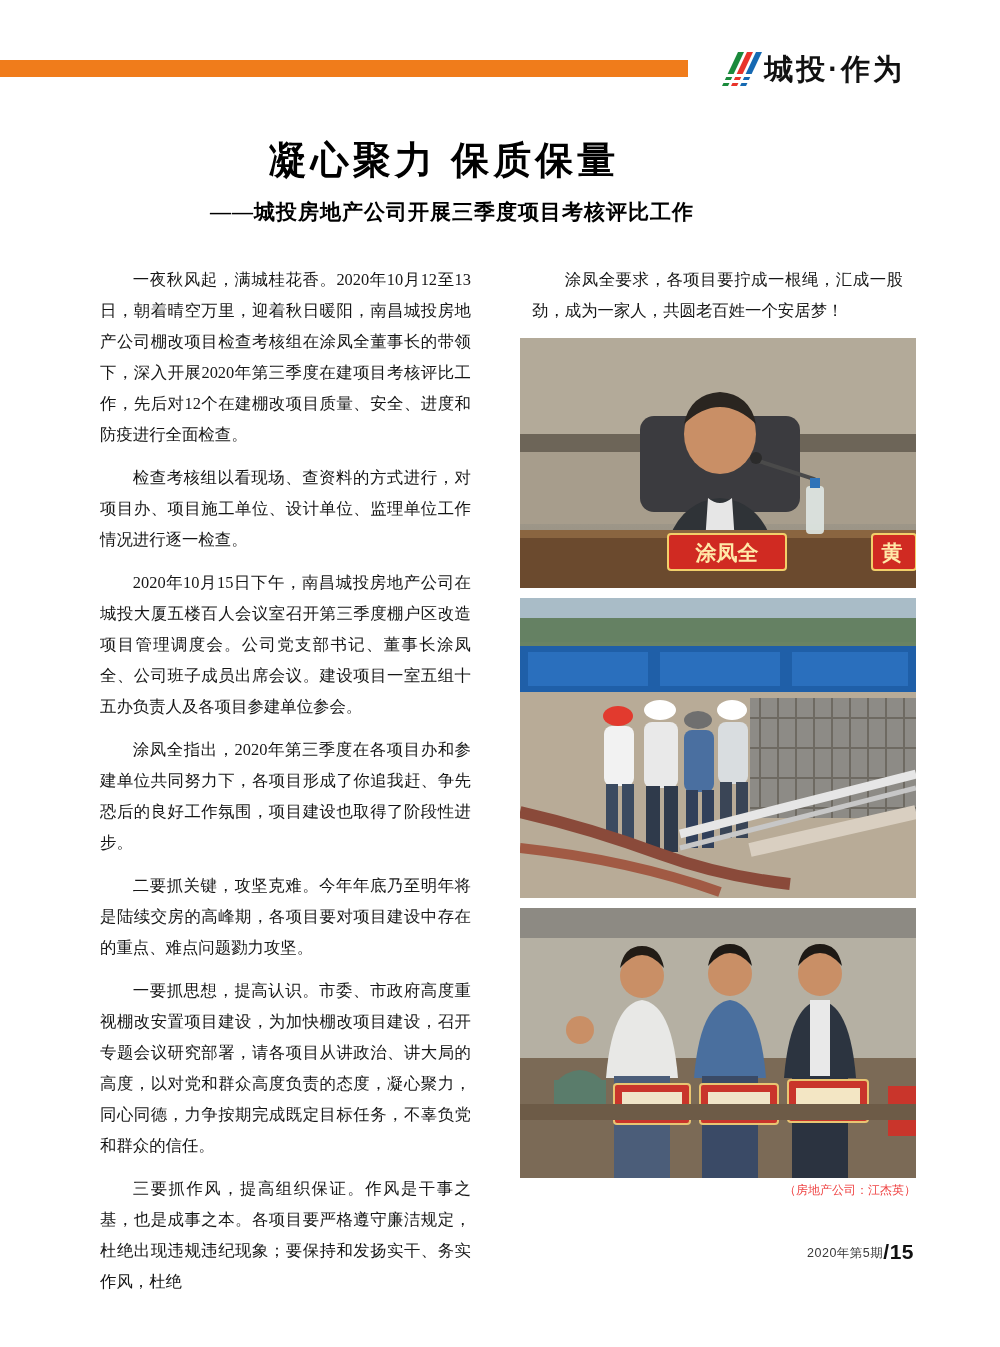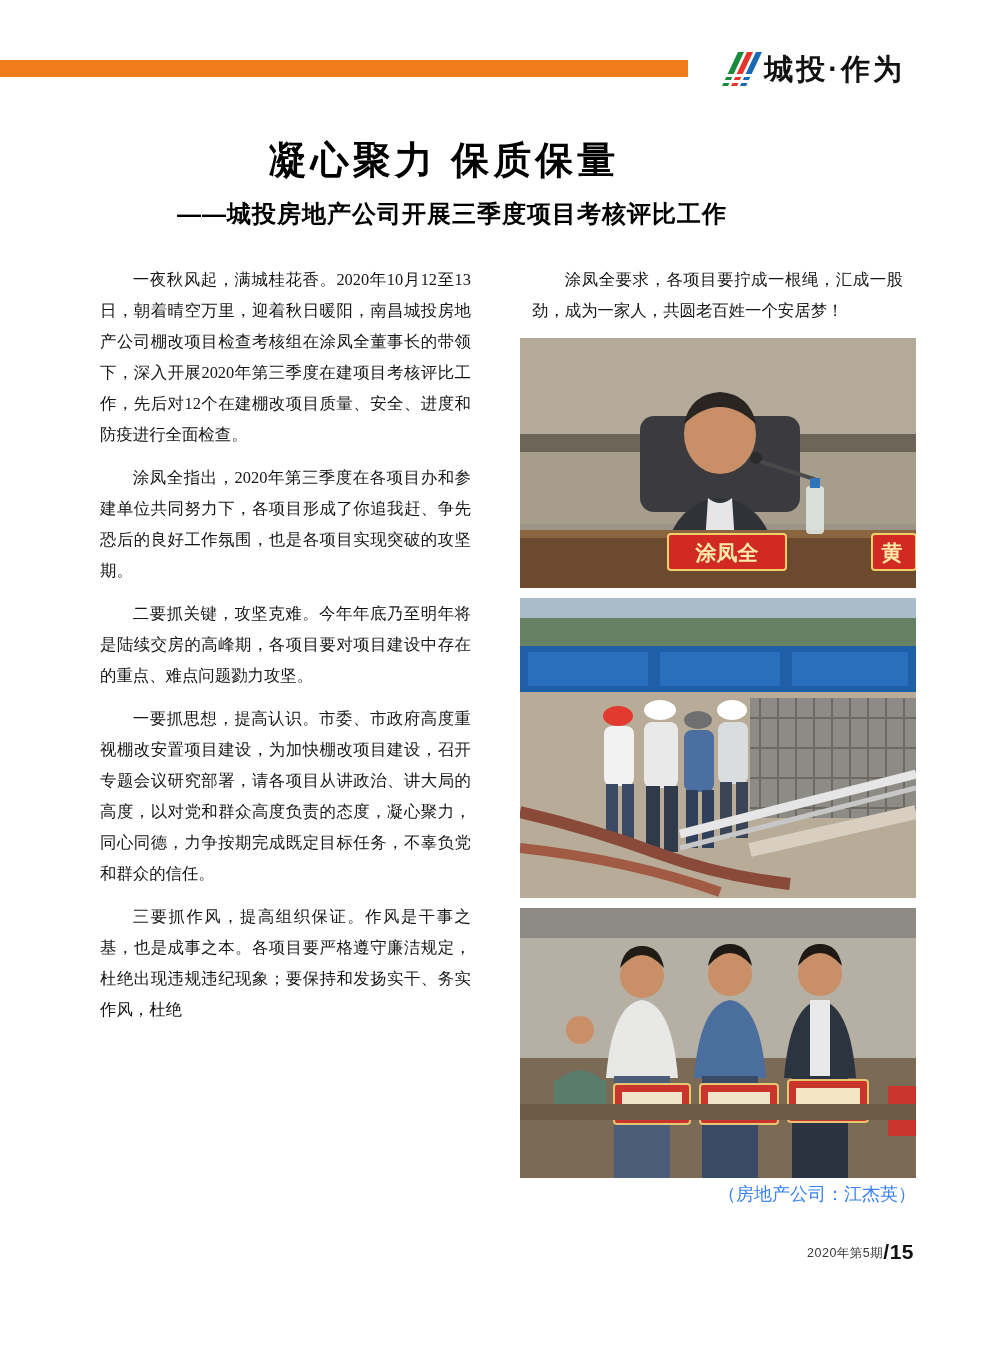--- a/index.html
+++ b/index.html
@@ -68,23 +68,23 @@
     font-size: 38px;
     letter-spacing: 4px;
     color: #000;
   }
   .sub-title {
     position: absolute;
     top: 198px;
     left: 0;
     width: 904px;
     text-align: center;
-    font-family: Liberation Sans, sans-serif;
+    font-family: Liberation Serif, serif;
     font-weight: bold;
-    font-size: 24px;
+    font-size: 21px;
     letter-spacing: 1px;
     color: #000;
   }
 
   
   .col {
     position: absolute;
     width: 395px;
     font-size: 16.4px;
     line-height: 31px;
@@ -108,22 +108,22 @@
   .photo-2 { top: 598px; height: 300px; }
   .photo-3 { top: 908px; height: 270px; }
   .photo canvas, .photo svg { display: block; }
 
   .caption {
     position: absolute;
     top: 1182px;
     left: 520px;
     width: 396px;
     text-align: right;
-    font-size: 18px;
-    color: #3b82f6;
+    font-size: 12px;
+    color: #ef4444;
   }
 
   
   .footer {
     position: absolute;
     right: 86px;
     top: 1240px;
     font-family: "Liberation Sans", sans-serif;
     color: #3a3a3a;
     font-size: 12.5px;
@@ -154,21 +154,23 @@
     </span>
     <span class="header-title">城投·作为</span>
   </div>
 </div>
 
 <div class="main-title">凝心聚力  保质保量</div>
 <div class="sub-title">——城投房地产公司开展三季度项目考核评比工作</div>
 
 <div class="col col-left">
   <p>一夜秋风起，满城桂花香。2020年10月12至13日，朝着晴空万里，迎着秋日暖阳，南昌城投房地产公司棚改项目检查考核组在涂凤全董事长的带领下，深入开展2020年第三季度在建项目考核评比工作，先后对12个在建棚改项目质量、安全、进度和防疫进行全面检查。</p>
-  <p>涂凤全指出，2020年第三季度在各项目办和参建单位共同努力下，各项目形成了你追我赶、争先恐后的良好工作氛围，也是各项目实现突破的攻坚期。</p>
+  <p>检查考核组以看现场、查资料的方式进行，对项目办、项目施工单位、设计单位、监理单位工作情况进行逐一检查。</p>
+  <p>2020年10月15日下午，南昌城投房地产公司在城投大厦五楼百人会议室召开第三季度棚户区改造项目管理调度会。公司党支部书记、董事长涂凤全、公司班子成员出席会议。建设项目一室五组十五办负责人及各项目参建单位参会。</p>
+  <p>涂凤全指出，2020年第三季度在各项目办和参建单位共同努力下，各项目形成了你追我赶、争先恐后的良好工作氛围，项目建设也取得了阶段性进步。</p>
   <p>二要抓关键，攻坚克难。今年年底乃至明年将是陆续交房的高峰期，各项目要对项目建设中存在的重点、难点问题勠力攻坚。</p>
   <p>一要抓思想，提高认识。市委、市政府高度重视棚改安置项目建设，为加快棚改项目建设，召开专题会议研究部署，请各项目从讲政治、讲大局的高度，以对党和群众高度负责的态度，凝心聚力，同心同德，力争按期完成既定目标任务，不辜负党和群众的信任。</p>
   <p>三要抓作风，提高组织保证。作风是干事之基，也是成事之本。各项目要严格遵守廉洁规定，杜绝出现违规违纪现象；要保持和发扬实干、务实作风，杜绝</p>
 </div>
 
 <div class="col col-right-text">
   <p>涂凤全要求，各项目要拧成一根绳，汇成一股劲，成为一家人，共圆老百姓一个安居梦！</p>
   <p>“怕、慢、假、庸、散”。</p>
 </div>
 

